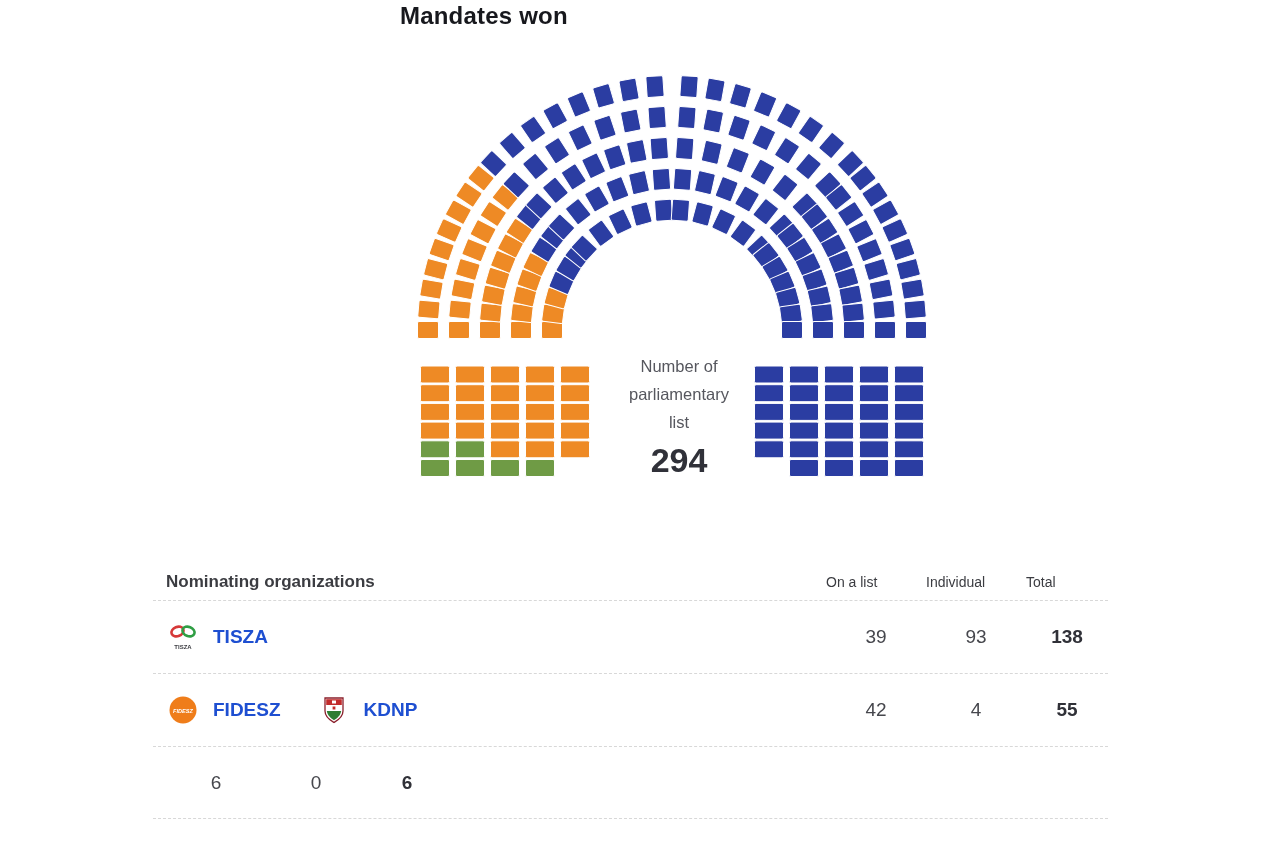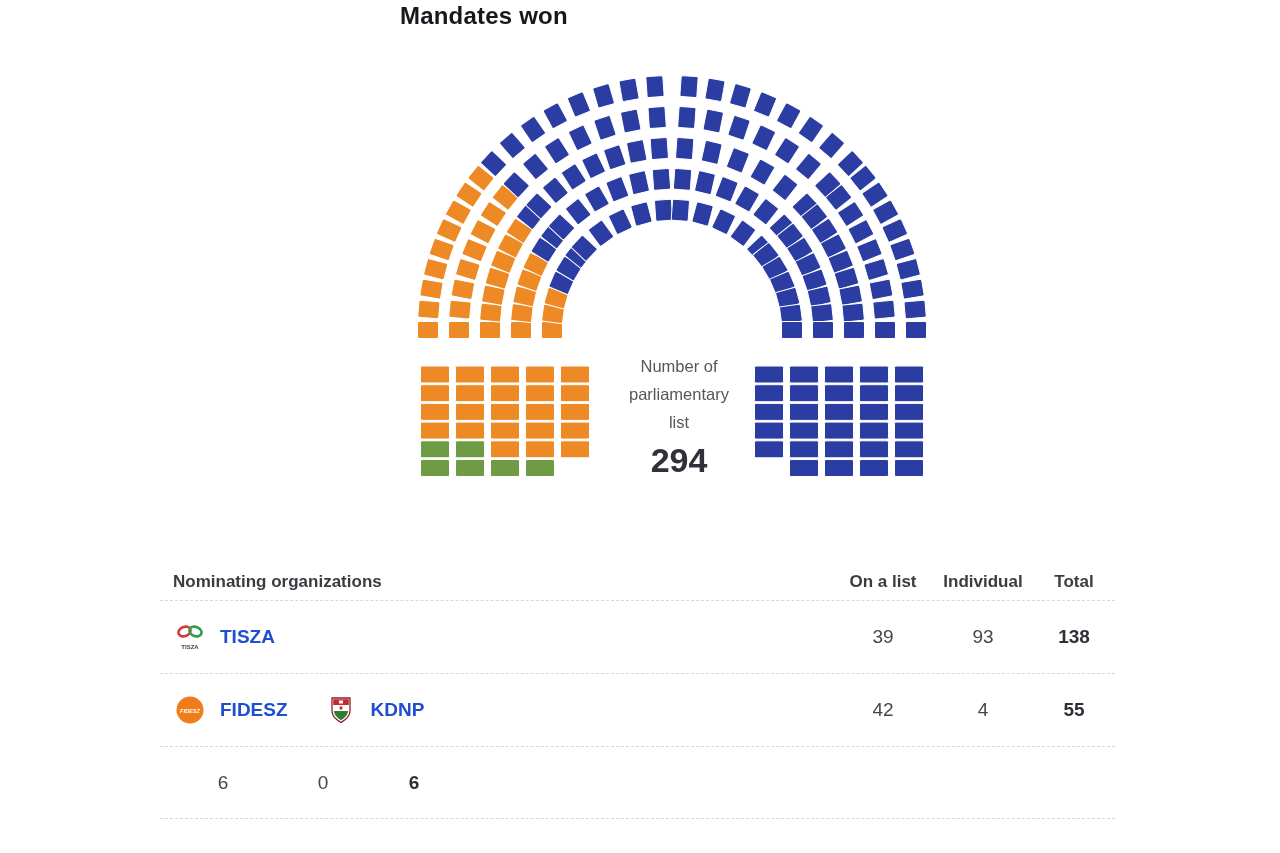--- a/index.html
+++ b/index.html
@@ -9,24 +9,24 @@
 
   .chart-title { position:absolute; left:400px; top:2px; font-size:24px; font-weight:700;
     color:#17181d; letter-spacing:0.2px; }
 
   #parliament-svg { position:absolute; left:0; top:0; width:1280px; height:853px; }
 
   .center-label { position:absolute; left:539px; top:352px; width:280px; text-align:center; }
   .center-label .line { font-size:16.5px; line-height:28px; color:#56575e; }
   .center-label .total { font-size:34px; font-weight:700; color:#303139; margin-top:5px; }
 
-  .mandates-table { position:absolute; left:160px; top:556px; width:955px; }
+  .mandates-table { position:absolute; left:153px; top:556px; width:955px; }
   .t-head { display:flex; align-items:center; height:44px; padding-left:13px; padding-top:8px; }
   .t-head .h-name { flex:1; font-size:17px; font-weight:700; color:#3b3c41; }
-  .h-col { font-size:17px; font-weight:700; color:#3b3c41; text-align:center; }
+  .h-col { font-size:14px; font-weight:400; color:#3b3c41; text-align:left; }
   .c1 { width:100px; } .c2 { width:100px; } .c3 { width:82px; }
 
   .t-row { display:flex; align-items:center; height:73px; padding-left:13px;
     border-top:1px dashed #d8d8d8; }
   .t-row:last-child { border-bottom:1px dashed #d8d8d8; }
   .r-name { flex:1; display:flex; align-items:center; }
   .party { display:flex; align-items:center; }
   .party + .party { margin-left:36px; }
   .logo { width:34px; height:30px; margin-right:13px; display:flex; align-items:center; justify-content:center; }
   .party a { font-size:19px; font-weight:700; color:#1e4fd1; text-decoration:none; }

